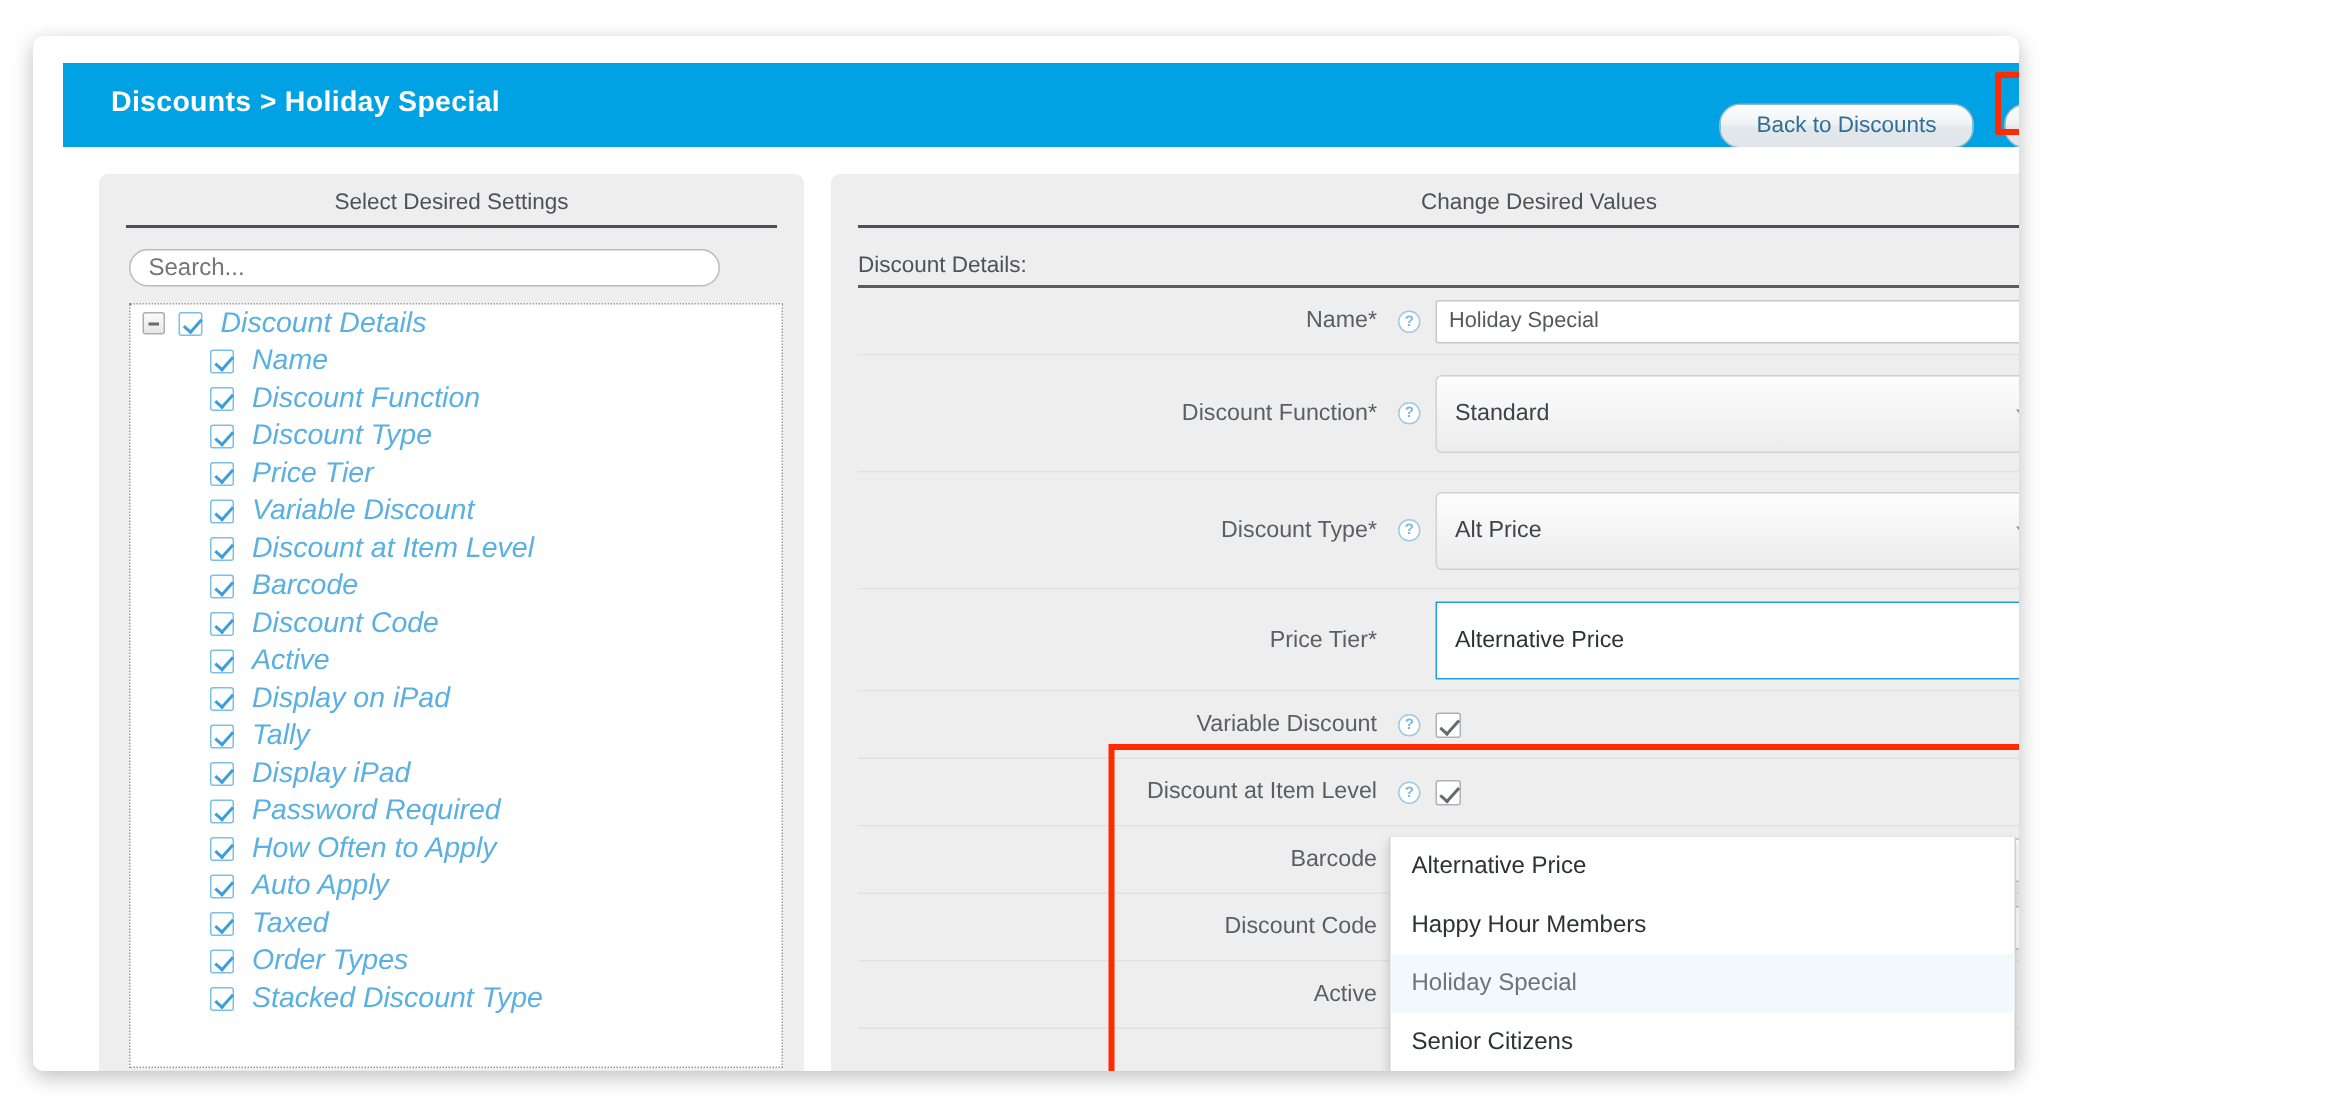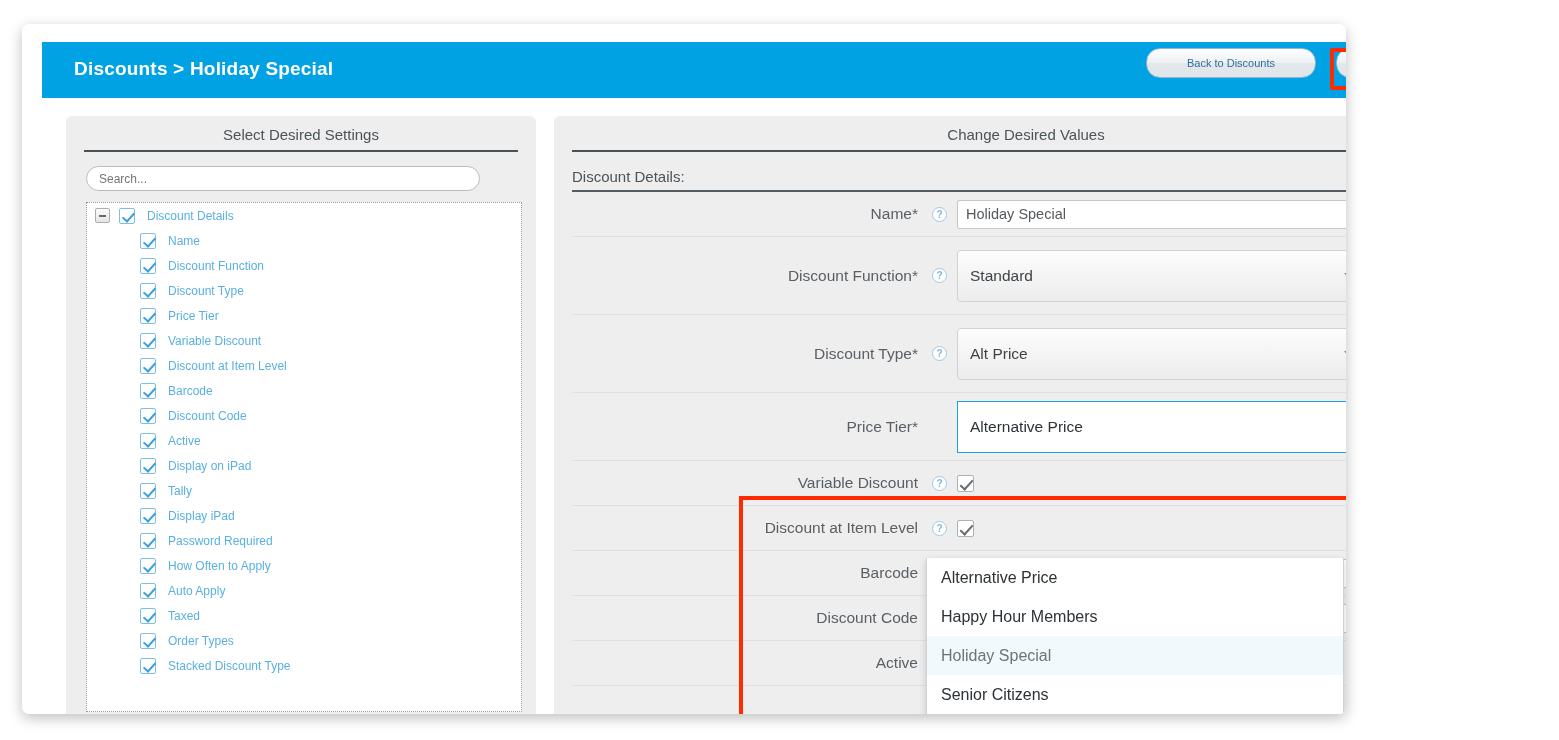--- a/index.html
+++ b/index.html
@@ -41,27 +41,27 @@
     left: 32px; top: 16px;
     color: #ffffff;
     font-size: 19px;
     font-weight: bold;
     letter-spacing: .2px;
     white-space: nowrap;
   }
 
   .tb-btn {
     position: absolute;
-    top: 6px;
+    top: 27px;
     height: 30px;
     border: 1px solid #8fb8cc;
     border-radius: 14px;
     background: linear-gradient(to bottom, #fdfdfd 0%, #eef1f3 48%, #e3e8ec 52%, #dfe5ea 100%);
     color: #2f6f96;
-    font-size: 11px;
+    font-size: 15px;
     line-height: 28px;
     text-align: center;
     cursor: pointer;
     box-shadow: 0 1px 0 rgba(255,255,255,.6) inset;
   }
   #btn-back { left: 1104px; width: 170px; }
   #btn-save { left: 1294px; width: 170px; }
 
   
   .hl-save {
@@ -108,21 +108,21 @@
   #rule-right { width: 908px; }
 
   
   .search-box {
     position: absolute;
     left: 20px; top: 50px;
     width: 394px; height: 25px;
     background: #ffffff;
     border: 1px solid #b9bcbe;
     border-radius: 13px;
-    font-size: 12px;
+    font-size: 16px;
     color: #6b7075;
     padding: 0 12px;
     outline: none;
     font-family: "Liberation Sans", sans-serif;
   }
 
   
   .tree {
     position: absolute;
     left: 20px; top: 86px;
@@ -171,21 +171,22 @@
     content: "";
     position: absolute;
     left: 5px; top: 1px;
     width: 5px; height: 10px;
     border: solid #3c9fd9;
     border-width: 0 2px 2px 0;
     transform: rotate(42deg);
   }
 
   .tree-label {
-    font-size: 12px;
+    font-style: italic;
+    font-size: 19px;
     color: #5ab0e0;
     white-space: nowrap;
     text-align: right;
   }
   .tree-label.root { color: #5ab0e0; }
 
   
   .section-label {
     position: absolute;
     left: 18px; top: 52px;

